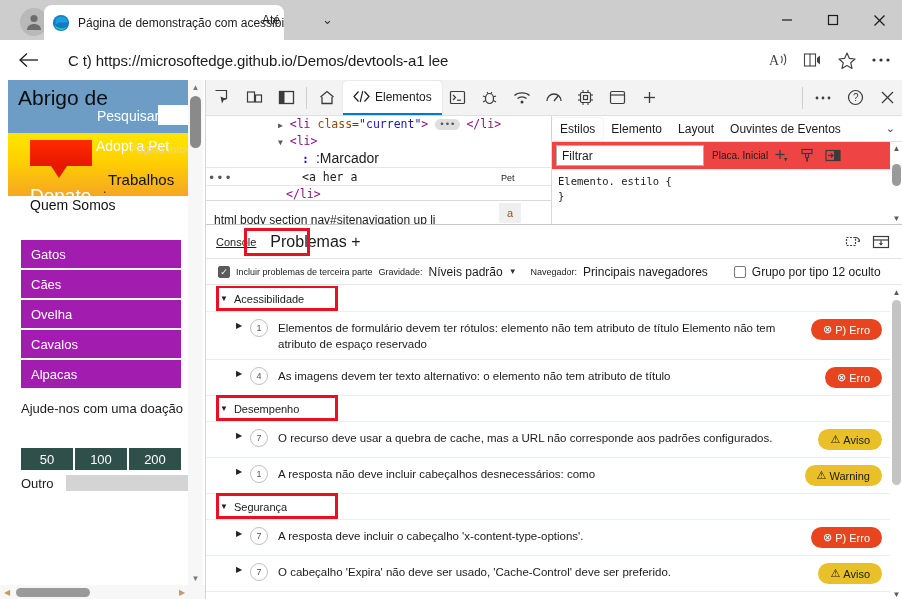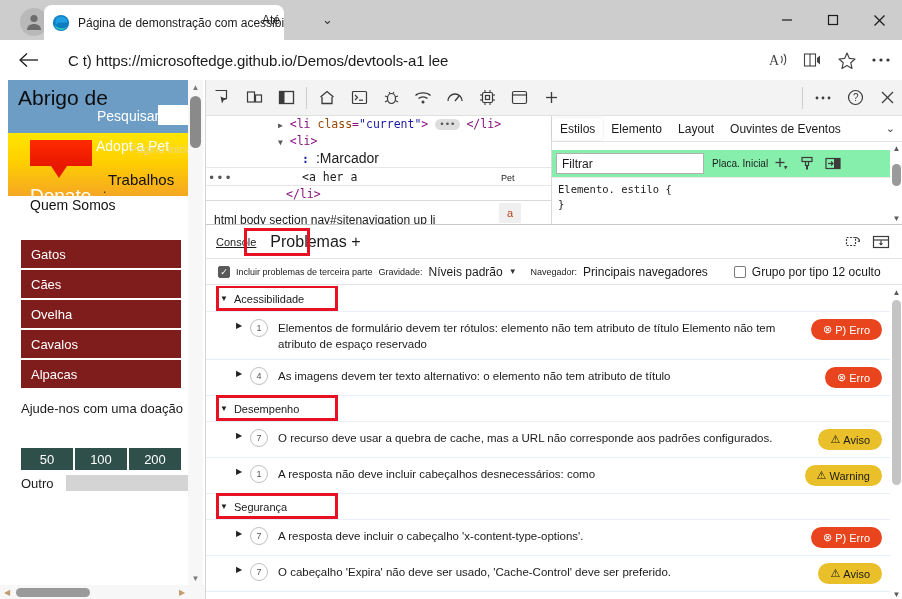--- a/index.html
+++ b/index.html
@@ -194,21 +194,21 @@
     position: absolute; left: 22px; top: 64px;
     font-size: 14px; color: #111111;
     white-space: nowrap;
   }
   .cat-list {
     position: absolute; left: 21px; top: 160px;
     width: 160px;
   }
   .cat-item {
     width: 160px; height: 28px;
-    background: #7f1d1d;
+    background: #a21caf;
     color: #ffffff;
     font-size: 13px;
     display: flex; align-items: center;
     padding-left: 10px;
     margin-bottom: 2px;
   }
   .donate-ask {
     position: absolute; left: 21px; top: 320px;
     width: 170px;
     font-size: 13px; color: #1b1b1b;
@@ -421,23 +421,22 @@
     border-radius: 3px;
   }
   .styles-more {
     margin-left: auto; padding-right: 8px;
     color: #444; font-size: 11px;
   }
   .styles-filter-row {
     height: 28px;
     display: flex; align-items: center;
     padding: 0 4px;
-    background: #86efac;
+    background: #ef4444;
     border-bottom: 1px solid #ececec;
-    margin-top: 8px;
   }
   .filter-box {
     width: 148px; height: 21px;
     border: 1px solid #b0b0b0;
     background: #ffffff;
     font-size: 12px;
     color: #1b1b1b;
     padding: 0 5px;
     line-height: 19px;
   }
@@ -772,20 +771,28 @@
             <rect x="1.5" y="2.5" width="14" height="12" fill="none" stroke="#3b3b3b" stroke-width="1.3"></rect>
             <rect x="1.5" y="2.5" width="5" height="12" fill="#3b3b3b"></rect>
           </svg>
         </div>
         <div class="dt-sep"></div>
         <div class="dt-tool-icon">
           <svg width="18" height="17" viewBox="0 0 18 17">
             <path d="M2.5 8L9 2.5 15.5 8" fill="none" stroke="#3b3b3b" stroke-width="1.3"></path>
             <path d="M4 8v6.5h10V8" fill="none" stroke="#3b3b3b" stroke-width="1.3"></path>
           </svg>
+        </div>
+        <div class="dt-tab active">
+          <svg width="17" height="13" viewBox="0 0 17 13">
+            <polyline points="5.5,1.5 1,6.5 5.5,11.5" fill="none" stroke="#1b1b1b" stroke-width="1.2"></polyline>
+            <polyline points="11.5,1.5 16,6.5 11.5,11.5" fill="none" stroke="#1b1b1b" stroke-width="1.2"></polyline>
+            <line x1="7.2" y1="12" x2="9.8" y2="1" stroke="#1b1b1b" stroke-width="1.1"></line>
+          </svg>
+          <span>Elementos</span>
         </div>
         <div class="dt-tool-icon">
           <svg width="17" height="15" viewBox="0 0 17 15">
             <rect x="1.5" y="1.5" width="14" height="12" rx="1" fill="none" stroke="#3b3b3b" stroke-width="1.2"></rect>
             <polyline points="4,5 6.5,7.5 4,10" fill="none" stroke="#3b3b3b" stroke-width="1.2"></polyline>
             <line x1="8" y1="10.2" x2="12" y2="10.2" stroke="#3b3b3b" stroke-width="1.2"></line>
           </svg>
         </div>
         <div class="dt-tool-icon">
           <svg width="17" height="16" viewBox="0 0 17 16">

